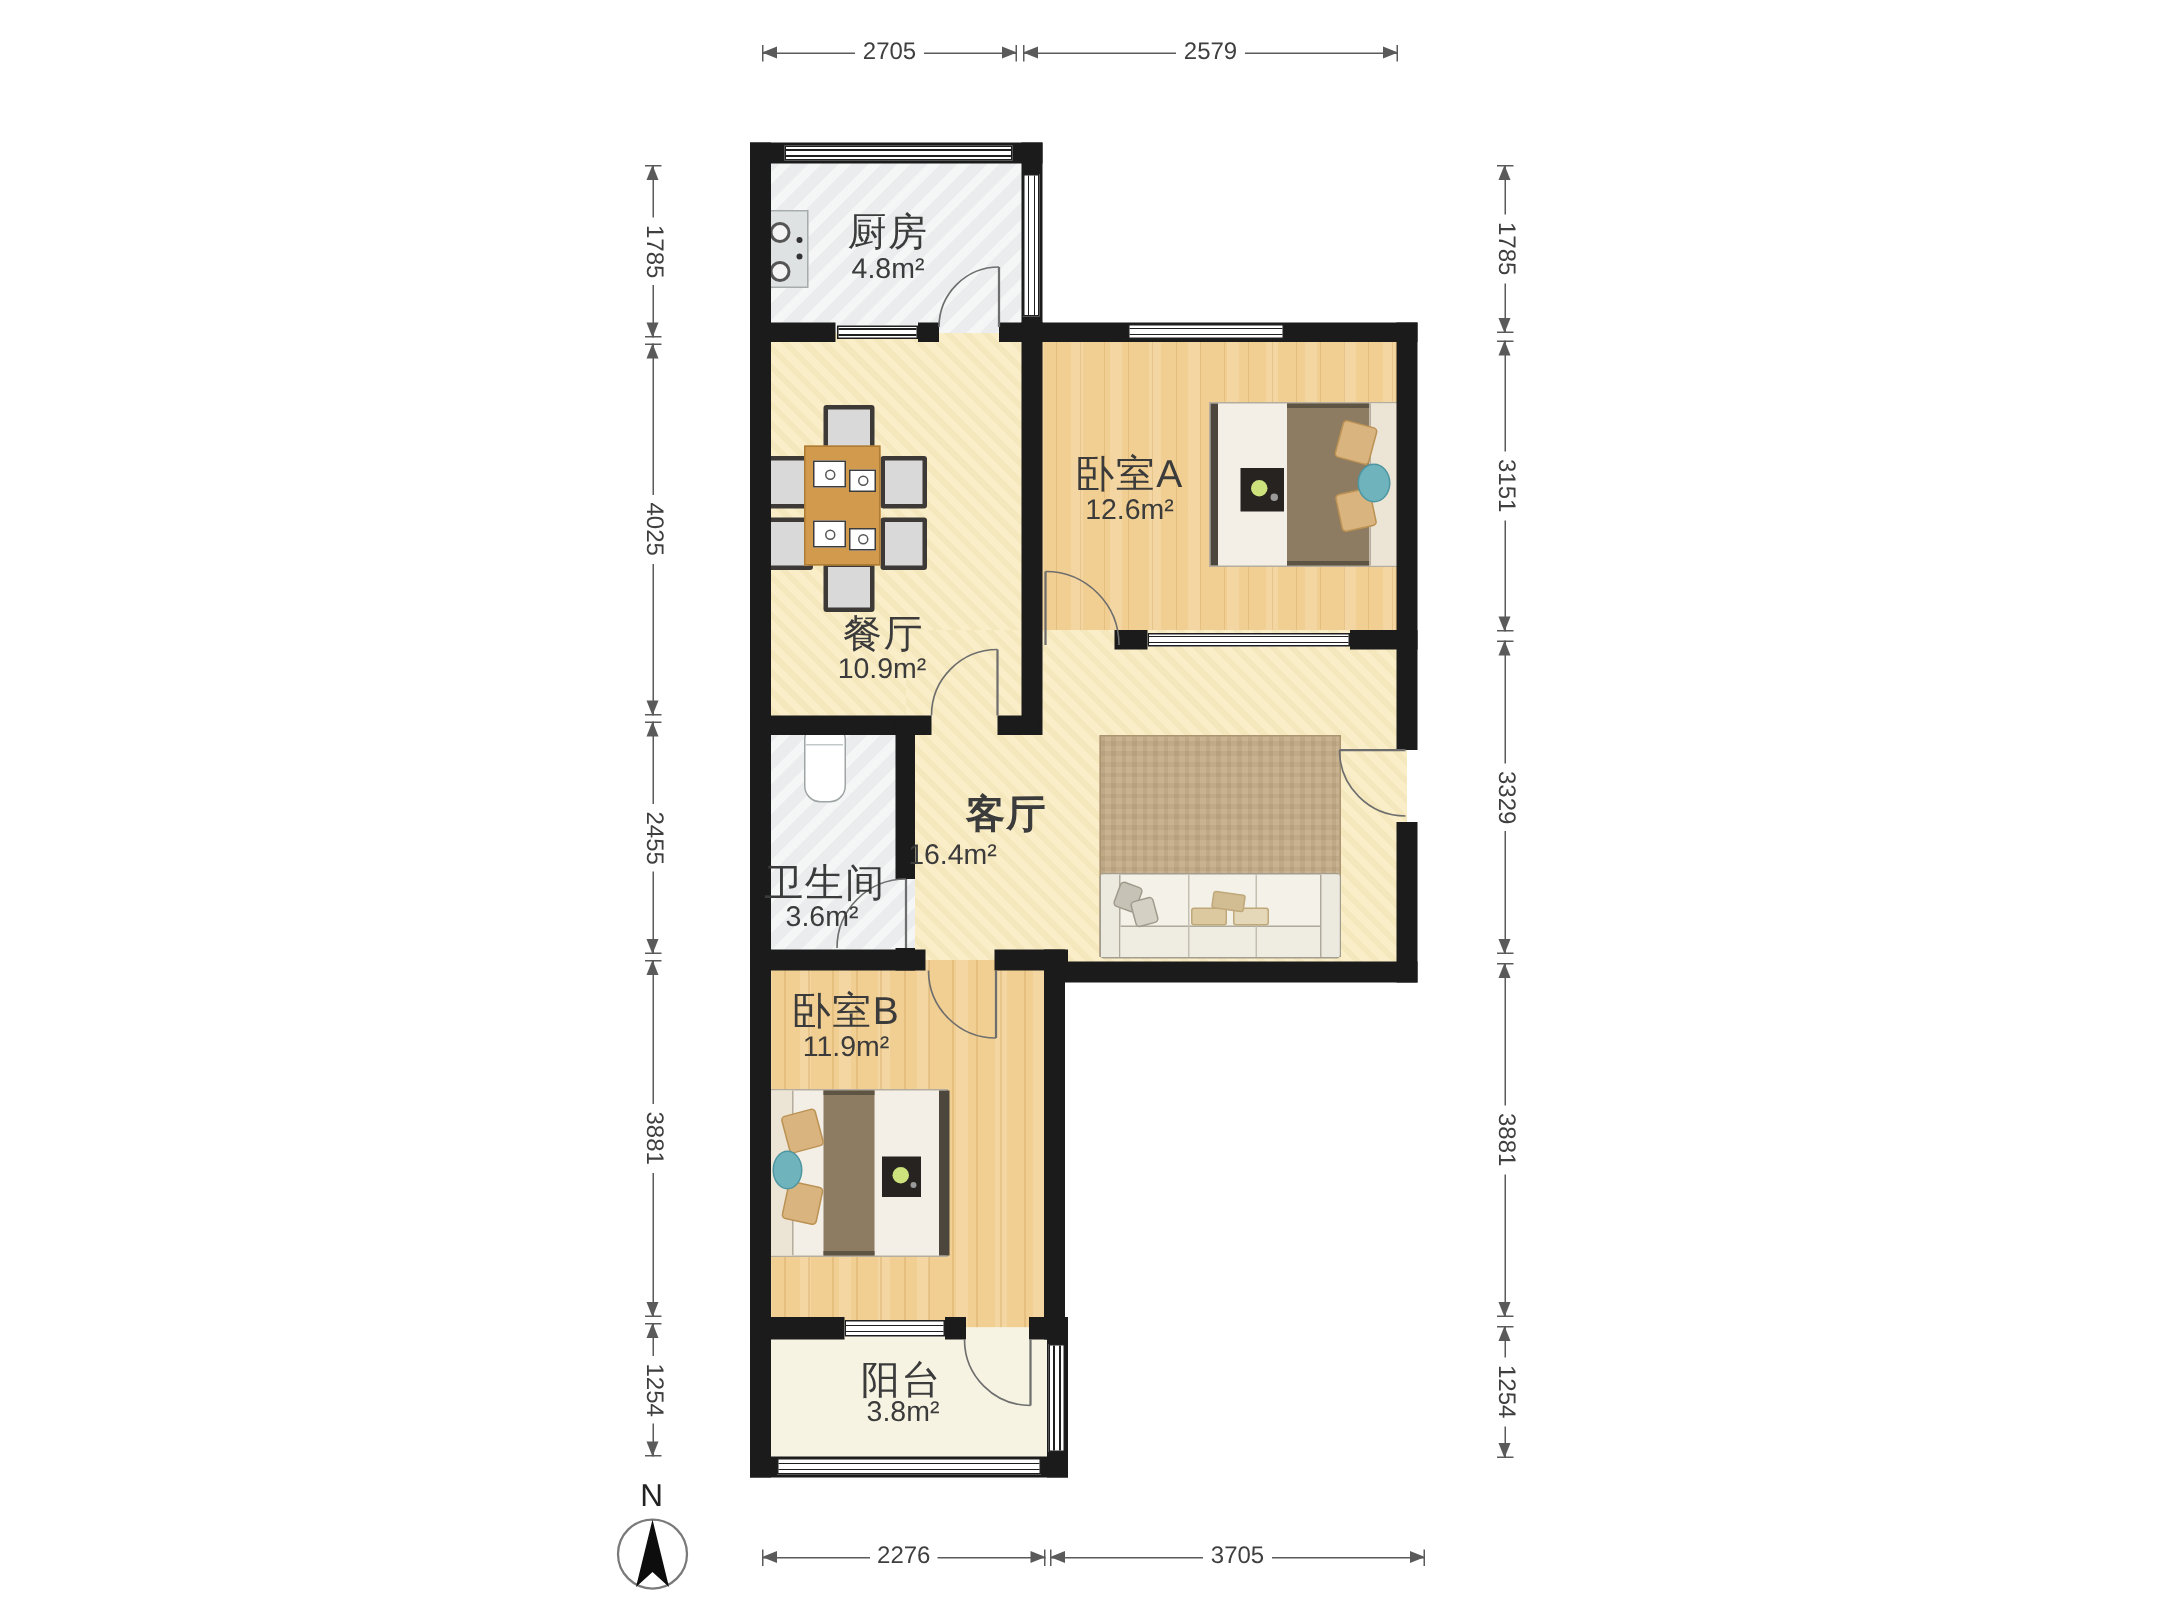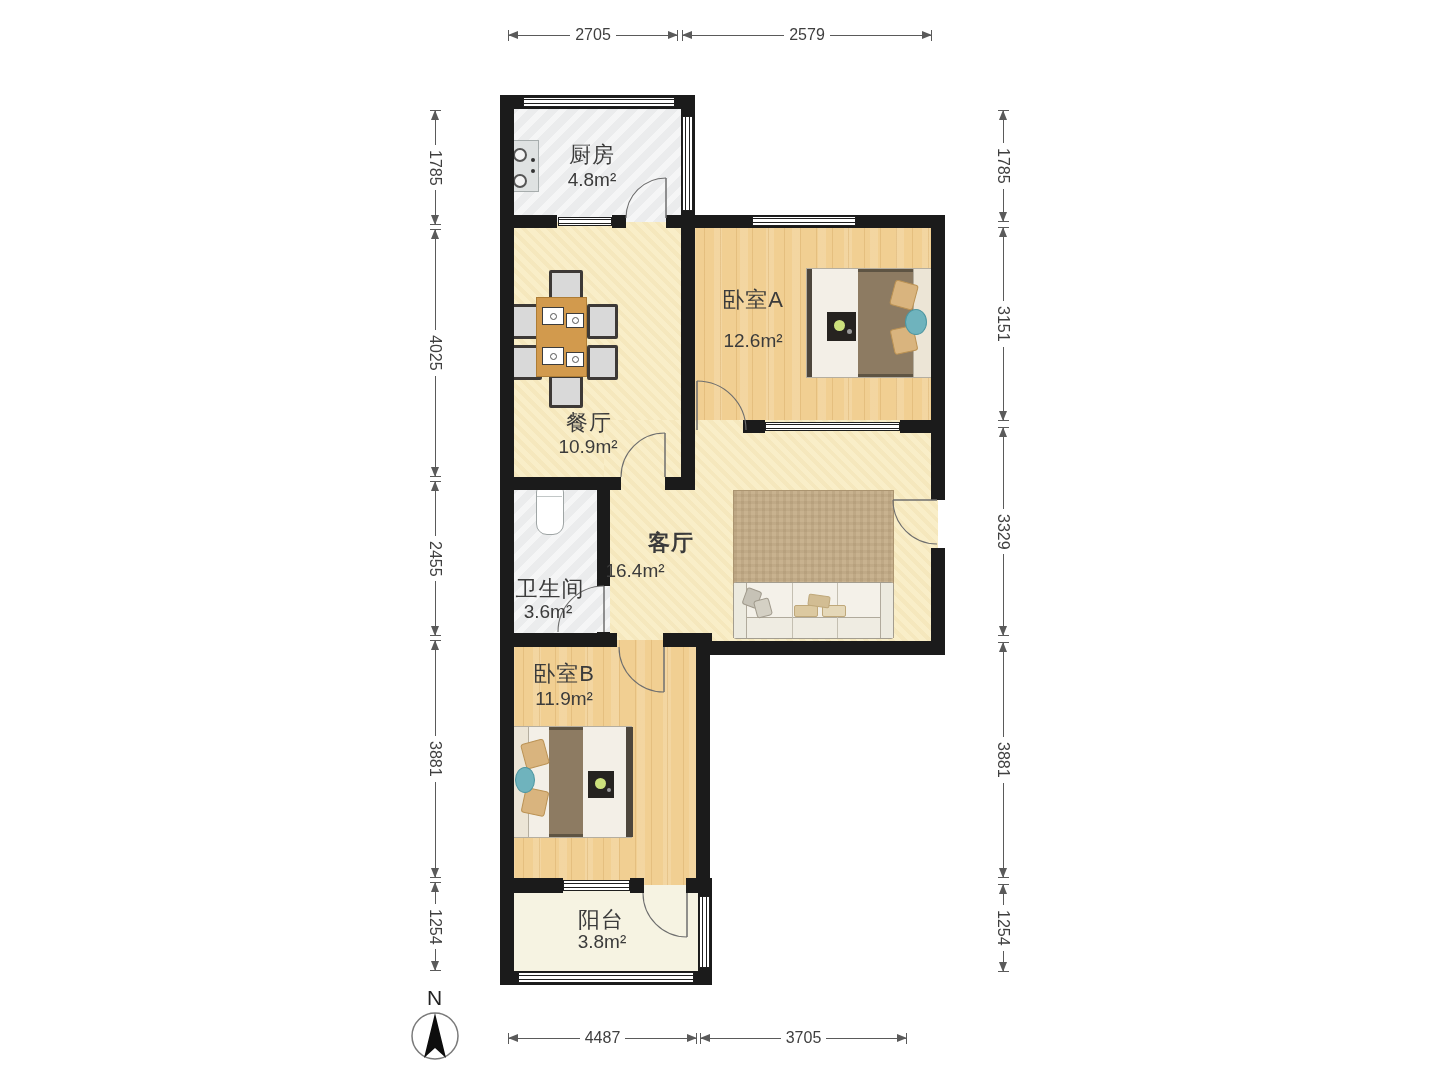--- a/index.html
+++ b/index.html
@@ -12,21 +12,21 @@
     background-image:repeating-linear-gradient(90deg,rgba(186,134,58,.22) 0 1px,transparent 1px 16px),
                      repeating-linear-gradient(90deg,rgba(255,255,255,.14) 0 8px,transparent 8px 26px);}
   .f-beige{background-color:#f9eec8;
     background-image:repeating-linear-gradient(45deg,rgba(222,192,122,.14) 0 4px,transparent 4px 9px);}
   .f-tile{background-color:#ebeced;
     background-image:repeating-linear-gradient(135deg,rgba(255,255,255,.5) 0 6px,transparent 6px 14px);}
   .f-balc{background-color:#f6f3e2;}
   .win{position:absolute;background:#fff;border:1.5px solid #1f1f1f;box-sizing:border-box;}
   .win-h{background-image:linear-gradient(to bottom,transparent calc(50% - 2.5px),#1f1f1f calc(50% - 2.5px),#1f1f1f calc(50% - 1.5px),transparent calc(50% - 1.5px),transparent calc(50% + 1.5px),#1f1f1f calc(50% + 1.5px),#1f1f1f calc(50% + 2.5px),transparent calc(50% + 2.5px));}
   .win-v{background-image:linear-gradient(to right,transparent calc(50% - 2.5px),#1f1f1f calc(50% - 2.5px),#1f1f1f calc(50% - 1.5px),transparent calc(50% - 1.5px),transparent calc(50% + 1.5px),#1f1f1f calc(50% + 1.5px),#1f1f1f calc(50% + 2.5px),transparent calc(50% + 2.5px));}
-  .rl{position:absolute;transform:translate(-50%,-50%);font-size:22px;color:#3b3b3b;
+  .rl{position:absolute;transform:translate(-50%,-50%);font-size:26px;color:#3b3b3b;
       white-space:nowrap;letter-spacing:1px;z-index:8;}
   .rl.area{font-size:19px;letter-spacing:0;}
   .rl.bold{font-weight:bold;}
   .dim{position:absolute;display:flex;align-items:center;color:#3f3f3f;font-size:16px;z-index:8;}
   .dim .ln{position:relative;background:#5a5a5a;}
   .dim-h{height:16px;align-items:center;}
   .dim-h .ln{flex:1;height:1px;}
   .dim-h::before,.dim-h::after{content:"";position:absolute;width:1px;height:11px;background:#5a5a5a;top:50%;margin-top:-5.5px;}
   .dim-h::before{left:0;}.dim-h::after{right:0;}
   .dim-h .ln.a::before{content:"";position:absolute;left:0;top:-3.5px;border-top:4px solid transparent;border-bottom:4px solid transparent;border-right:10px solid #5a5a5a;}
@@ -187,21 +187,21 @@
       </g>
       <g>
         <path d="M687,893 L687,937"></path>
           <path d="M643,893 A44,44 0 0 0 687,937" stroke-width="1.1"></path>
       </g>
     </g>
   </svg>
 
   <div class="rl" style="left:592px;top:155px">厨房</div>
   <div class="rl area" style="left:592px;top:180px">4.8m²</div>
-  <div class="rl" style="left:753px;top:300px">卧室A</div>
+  <div class="rl" style="left:753px;top:316px">卧室A</div>
   <div class="rl area" style="left:753px;top:341px">12.6m²</div>
   <div class="rl" style="left:589px;top:423px">餐厅</div>
   <div class="rl area" style="left:588px;top:447px">10.9m²</div>
   <div class="rl bold" style="left:671px;top:543px">客厅</div>
   <div class="rl area" style="left:635px;top:571px">16.4m²</div>
   <div class="rl" style="left:550px;top:589px">卫生间</div>
   <div class="rl area" style="left:548px;top:612px">3.6m²</div>
   <div class="rl" style="left:564px;top:674px">卧室B</div>
   <div class="rl area" style="left:564px;top:699px">11.9m²</div>
   <div class="rl" style="left:601px;top:920px">阳台</div>
@@ -213,24 +213,24 @@
       <span class="ln b"></span>
   </div>
   <div class="dim dim-h" style="left:682px;top:27px;width:250px">
     <span class="ln a"></span>
       <span class="dlab">2579</span>
       <span class="ln b"></span>
   </div>
 
   <div class="dim dim-h" style="left:508px;top:1030px;width:189px">
     <span class="ln a"></span>
-      <span class="dlab">4487</span>
-      <span class="ln b"></span>
-  </div>
-  <div class="dim dim-h" style="left:700px;top:1030px;width:207px">
+      <span class="dlab">2276</span>
+      <span class="ln b"></span>
+  </div>
+  <div class="dim dim-h" style="left:700px;top:1030px;width:250px">
     <span class="ln a"></span>
       <span class="dlab">3705</span>
       <span class="ln b"></span>
   </div>
 
   <div class="dim dim-v" style="left:425px;top:110px;height:115px">
     <span class="ln a"></span>
       <span class="dlab">1785</span>
       <span class="ln b"></span>
   </div>

